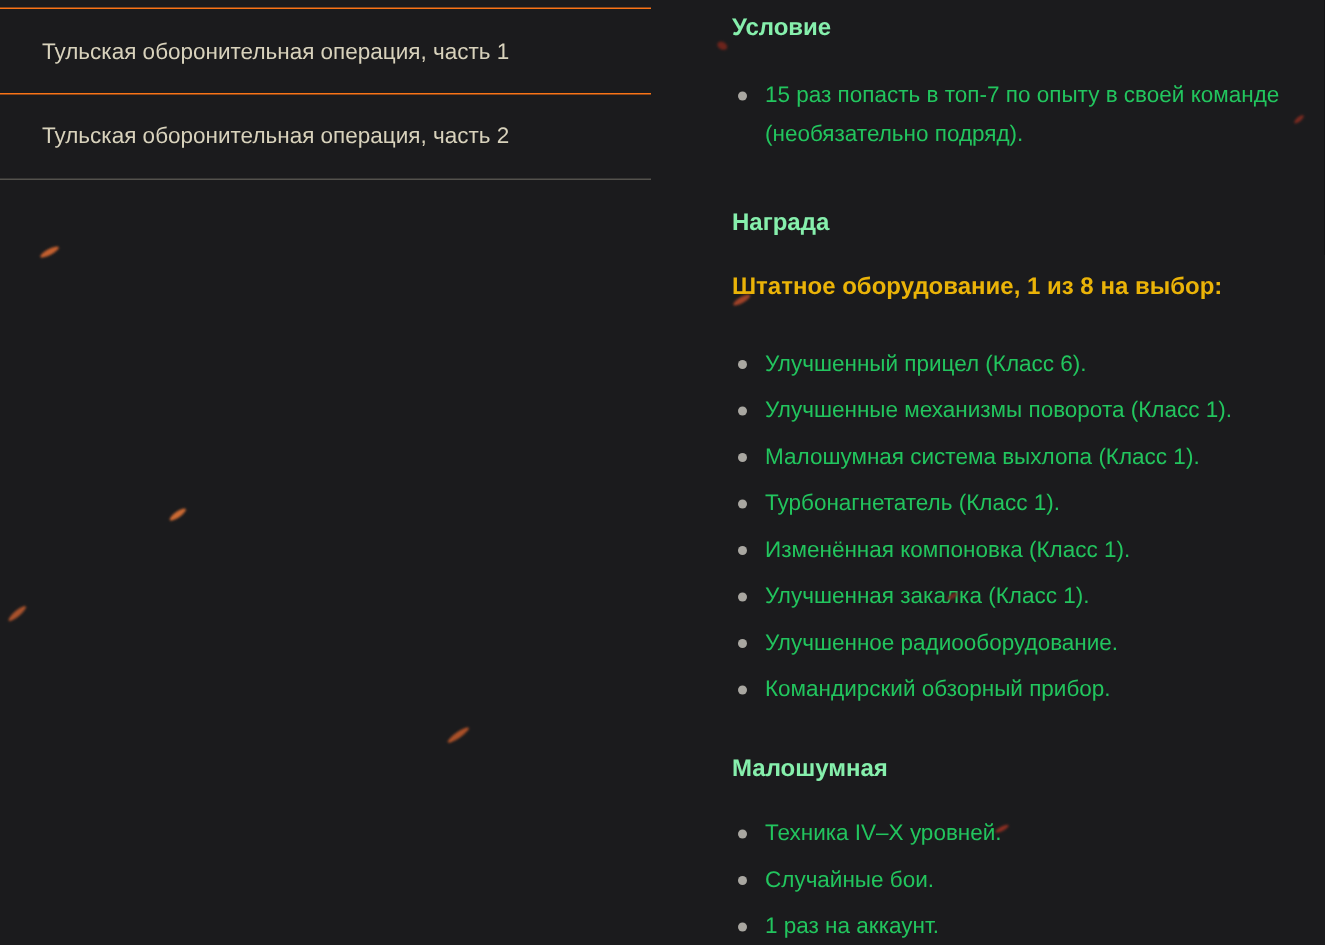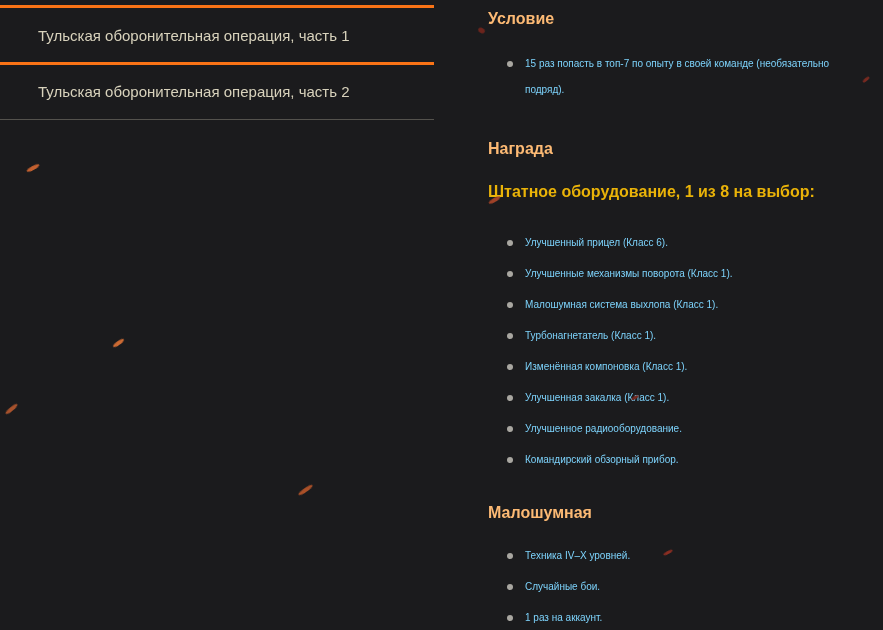--- a/index.html
+++ b/index.html
@@ -5,46 +5,46 @@
   html,body{margin:0;padding:0;background:#101010;}
   .screen{
     position:relative;width:883px;height:630px;overflow:hidden;
     background:#1b1b1d;
     font-family:"Liberation Sans","DejaVu Sans",sans-serif;
   }
   
   .sidebar{position:absolute;left:0;top:5px;width:434px;}
   .sidebar-item{
     position:relative;height:57.3px;display:flex;align-items:center;
-    padding-left:38px;box-sizing:border-box;
-    border-top:3px solid #f97316;
+    padding-left:28px;box-sizing:border-box;
+    border-top:1px solid #f97316;
     color:#d8d2bc;font-size:15px;font-weight:500;cursor:pointer;
   }
   .sidebar-item:last-child{border-bottom:1px solid #54524d;}
   .sidebar-item.selected{
     color:#f2e8d4;
     background:linear-gradient(90deg,#522b1b 0%,rgba(74,38,23,.55) 40%,rgba(43,29,25,.22) 72%,rgba(27,27,29,0) 100%);
   }
   .sidebar-item.selected::before{
     content:"";position:absolute;left:0;top:0;bottom:0;width:4px;
     background:linear-gradient(180deg,#d0855a 0%,#b96343 55%,#9c4a2d 100%);
   }
   
   .panel{position:absolute;left:488px;top:0;width:395px;box-sizing:border-box;}
   .panel h3{
-    margin:0;font-size:16px;line-height:18px;font-weight:700;color:#fdba74;
+    margin:0;font-size:16px;line-height:18px;font-weight:700;color:#86efac;
   }
   .panel h4{
     margin:0;font-size:16px;line-height:18px;font-weight:700;color:#eab308;
   }
   .h-condition{padding-top:10px;}
   .h-reward{margin-top:37px !important;}
   .h-sub{margin-top:25px !important;}
   .h-restrictions{margin-top:29px !important;}
-  ul.blist{list-style:none;margin:15px;padding:0;color:#7dd3fc;font-size:10px;}
+  ul.blist{list-style:none;margin:0;padding:0;color:#22c55e;font-size:15px;}
   ul.blist li{position:relative;padding-left:22px;line-height:26px;}
   ul.blist li::before{
     content:"";position:absolute;left:4px;top:10px;width:6px;height:6px;
     border-radius:50%;background:#a9a7a1;
   }
   ul.condition-list{margin-top:23px;}
   ul.reward-list{margin-top:26px;}
   ul.reward-list li,ul.restrictions-list li{line-height:31px;}
   ul.reward-list li::before,ul.restrictions-list li::before{top:13px;}
   ul.restrictions-list{margin-top:18px;}

